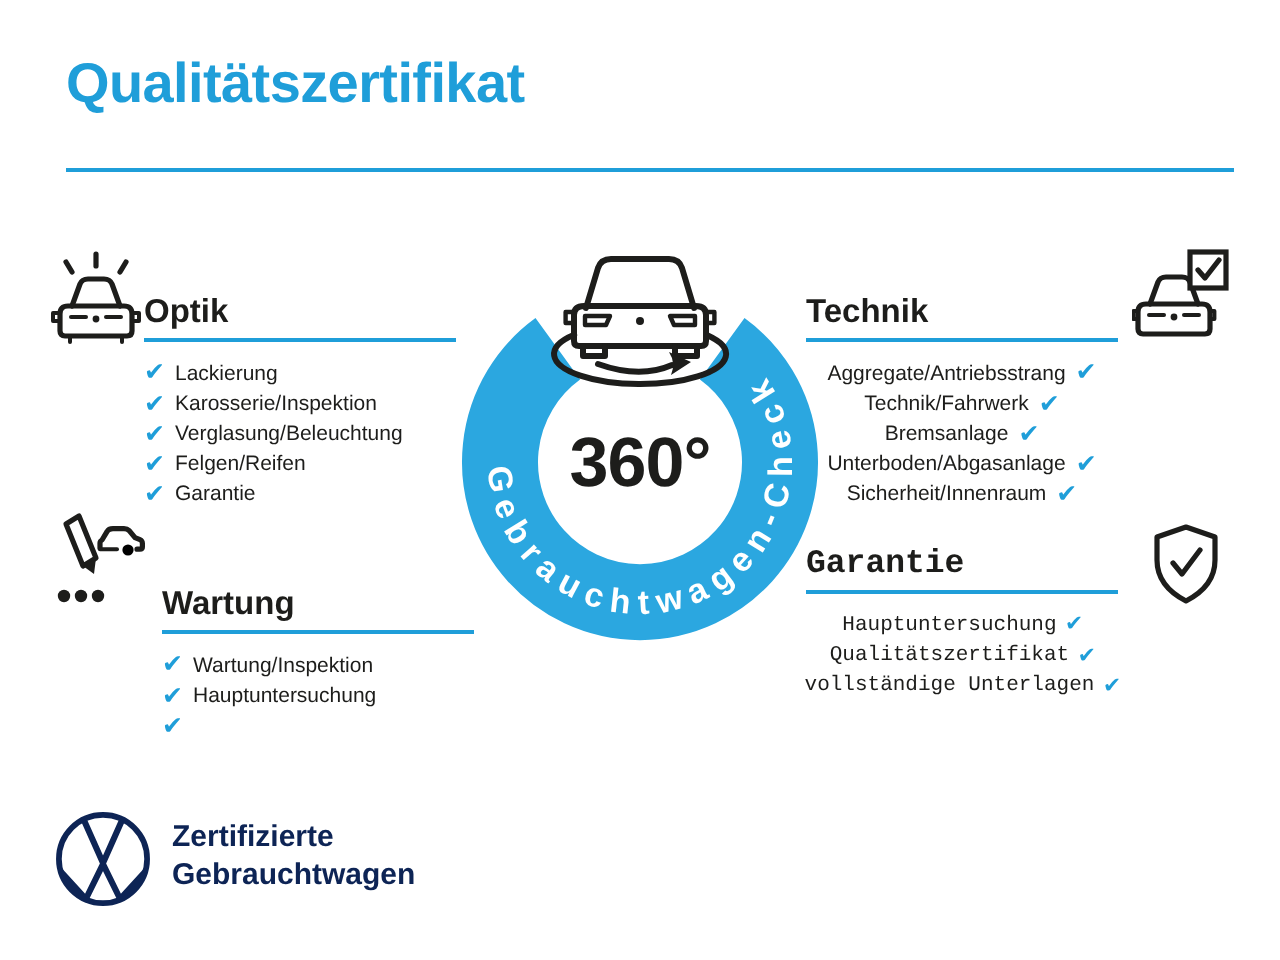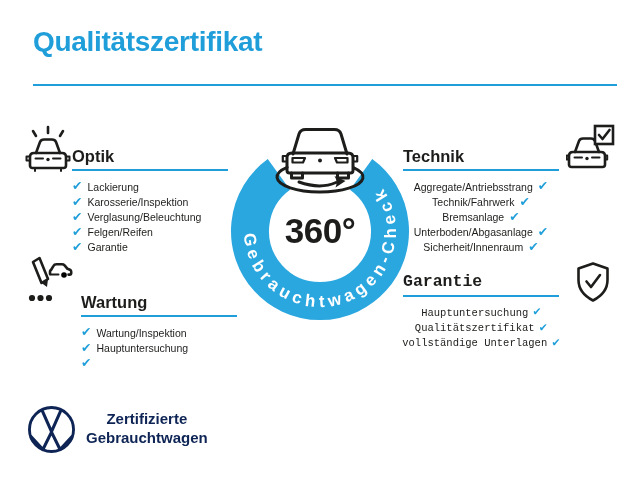--- a/index.html
+++ b/index.html
@@ -69,21 +69,21 @@
   }
   #center-badge .ringtext{
     font-size:17px;font-weight:bold;fill:#ffffff;letter-spacing:4.5px;
   }
 
   
   #vw-logo{position:absolute;left:27px;top:405px;}
   #vw-logo circle,#vw-logo path{fill:none;stroke:var(--navy);stroke-linejoin:round;}
   .brand{
     position:absolute;left:86px;top:409px;
-    font-size:15px;font-weight:bold;color:var(--navy);line-height:19px;text-align:center;
+    font-size:15px;font-weight:bold;color:var(--navy);line-height:19px;
   }
 </style>
 </head>
 <body>
 
 <div class="stage">
 
   <h1 id="page-title">Qualitätszertifikat</h1>
   <div class="title-rule"></div>
 

